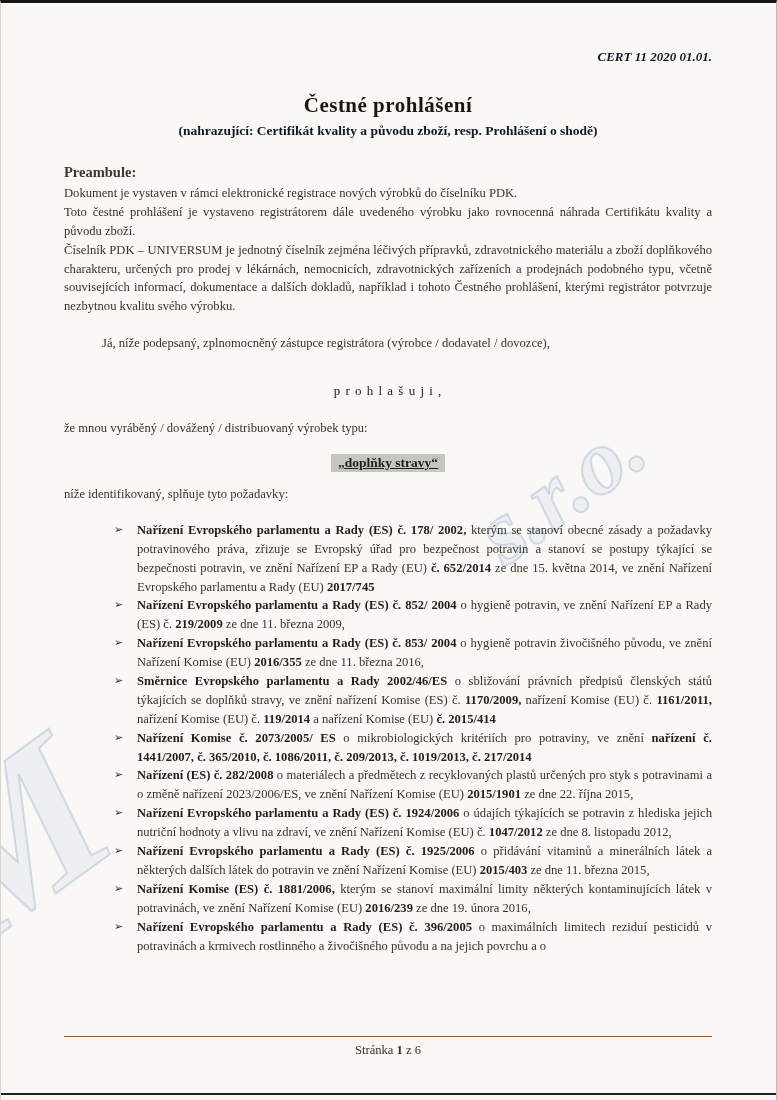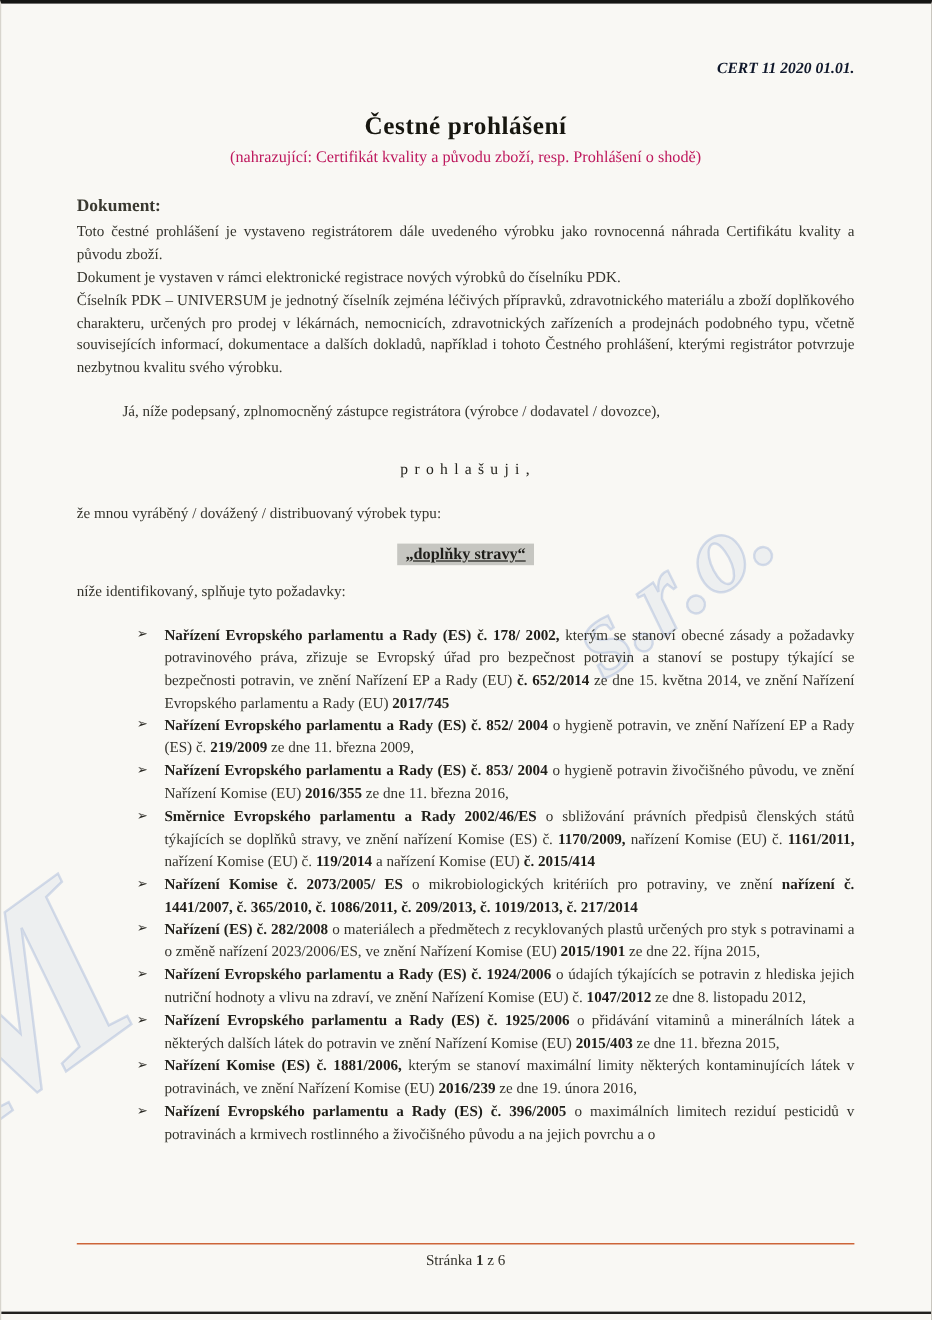--- a/index.html
+++ b/index.html
@@ -24,21 +24,21 @@
   .cert-code{
     margin-top:46px;text-align:right;
     font-style:italic;font-weight:bold;font-size:13px;color:#0f172a;
   }
   .doc-title{
     margin-top:28px;text-align:center;
     font-size:21px;font-weight:bold;letter-spacing:.5px;color:#17160f;
   }
   .doc-subtitle{
     margin-top:5px;text-align:center;
-    font-size:13.5px;font-weight:normal;color:#be185d;
+    font-size:13.5px;font-weight:bold;color:#0f172a;
   }
   .preamble-heading{
     margin-top:25px;font-weight:bold;font-size:14.5px;color:#3a3930;
   }
   .body-text, .preamble p, .req-list li{
     font-size:12.6px;line-height:1.5;color:#34332c;
   }
   .preamble{margin-top:3px;}
   .preamble p{margin:0;text-align:justify;}
   .decl-intro{margin-top:18px;text-indent:38px;}
@@ -87,24 +87,24 @@
     <span class="wm-big">M</span><span class="wm-small">s.r.o.</span>
   </div>
 
   <div class="content">
 
     <div class="cert-code">CERT 11 2020 01.01.</div>
 
     <div class="doc-title">Čestné prohlášení</div>
     <div class="doc-subtitle">(nahrazující: Certifikát kvality a původu zboží, resp. Prohlášení o shodě)</div>
 
-    <div class="preamble-heading">Dokument:</div>
+    <div class="preamble-heading">Preambule:</div>
     <div class="preamble">
+        <p>Dokument je vystaven v rámci elektronické registrace nových výrobků do číselníku PDK.</p>
         <p>Toto čestné prohlášení je vystaveno registrátorem dále uvedeného výrobku jako rovnocenná náhrada Certifikátu kvality a původu zboží.</p>
-        <p>Dokument je vystaven v rámci elektronické registrace nových výrobků do číselníku PDK.</p>
         <p>Číselník PDK – UNIVERSUM je jednotný číselník zejména léčivých přípravků, zdravotnického materiálu a zboží doplňkového charakteru, určených pro prodej v lékárnách, nemocnicích, zdravotnických zařízeních a prodejnách podobného typu, včetně souvisejících informací, dokumentace a dalších dokladů, například i tohoto Čestného prohlášení, kterými registrátor potvrzuje nezbytnou kvalitu svého výrobku.</p>
       </div>
 
     <div class="body-text decl-intro">Já, níže podepsaný, zplnomocněný zástupce registrátora (výrobce / dodavatel / dovozce),</div>
 
     <div class="decl-verb">p r o h l a š u j i ,</div>
 
     <div class="body-text product-intro">že mnou vyráběný / dovážený  / distribuovaný výrobek typu:</div>
 
     <div class="product-type">

